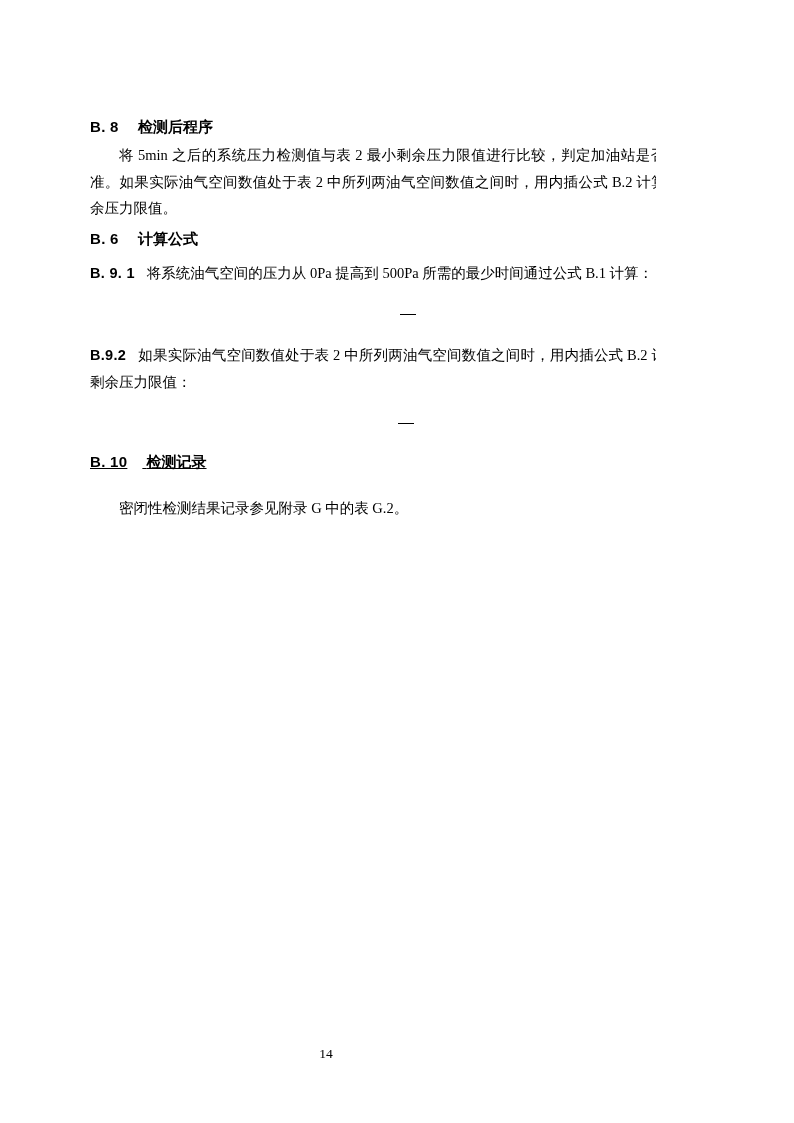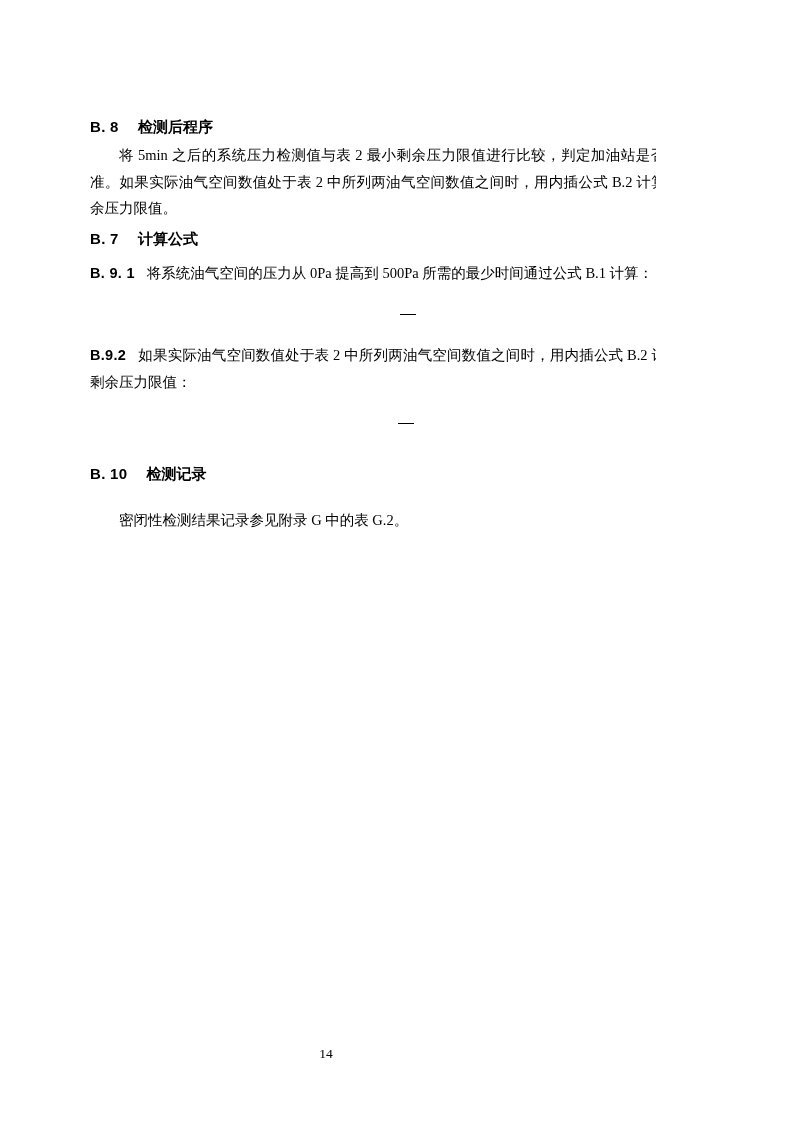--- a/index.html
+++ b/index.html
@@ -58,21 +58,21 @@
   <div class="content">
 
     <h2 class="heading">
       <span class="h-num">B. 8</span>
       <span>检测后程序</span>
     </h2>
 
     <p class="para para-b8">将 5min 之后的系统压力检测值与表 2 最小剩余压力限值进行比较，判定加油站是否符合标准。如果实际油气空间数值处于表 2 中所列两油气空间数值之间时，用内插公式 B.2 计算最小剩余压力限值。</p>
 
     <h2 class="heading heading-b9">
-      <span class="h-num">B. 7</span>
+      <span class="h-num">B. 6</span>
       <span>计算公式</span>
     </h2>
 
     <p class="clause clause-b91">
       <span class="clause-num">B. 9. 1</span><span>将系统油气空间的压力从 0Pa 提高到 500Pa 所需的最少时间通过公式 B.1 计算：</span>
     </p>
 
     <div class="formula-row">
       <span class="formula">
         <span class="it"></span>
@@ -109,21 +109,21 @@
     </div>
 
     <p class="where-label"></p>
     <p class="where-item"></p>
     <p class="where-item"></p>
     <p class="where-item"></p>
     <p class="where-item"></p>
     <p class="where-item"></p>
     <p class="where-item"></p>
 
-    <h2 class="heading" style="margin-top:16px;">
+    <h2 class="heading" style="margin-top:4px;text-decoration:underline;">
       <span class="h-num">B. 10</span>
       <span>检测记录</span>
     </h2>
 
     <p class="para" style="margin-top:24px;">密闭性检测结果记录参见附录 G 中的表 G.2。</p>
 
   </div>
 
   <div class="page-number">14</div>
 </div>

